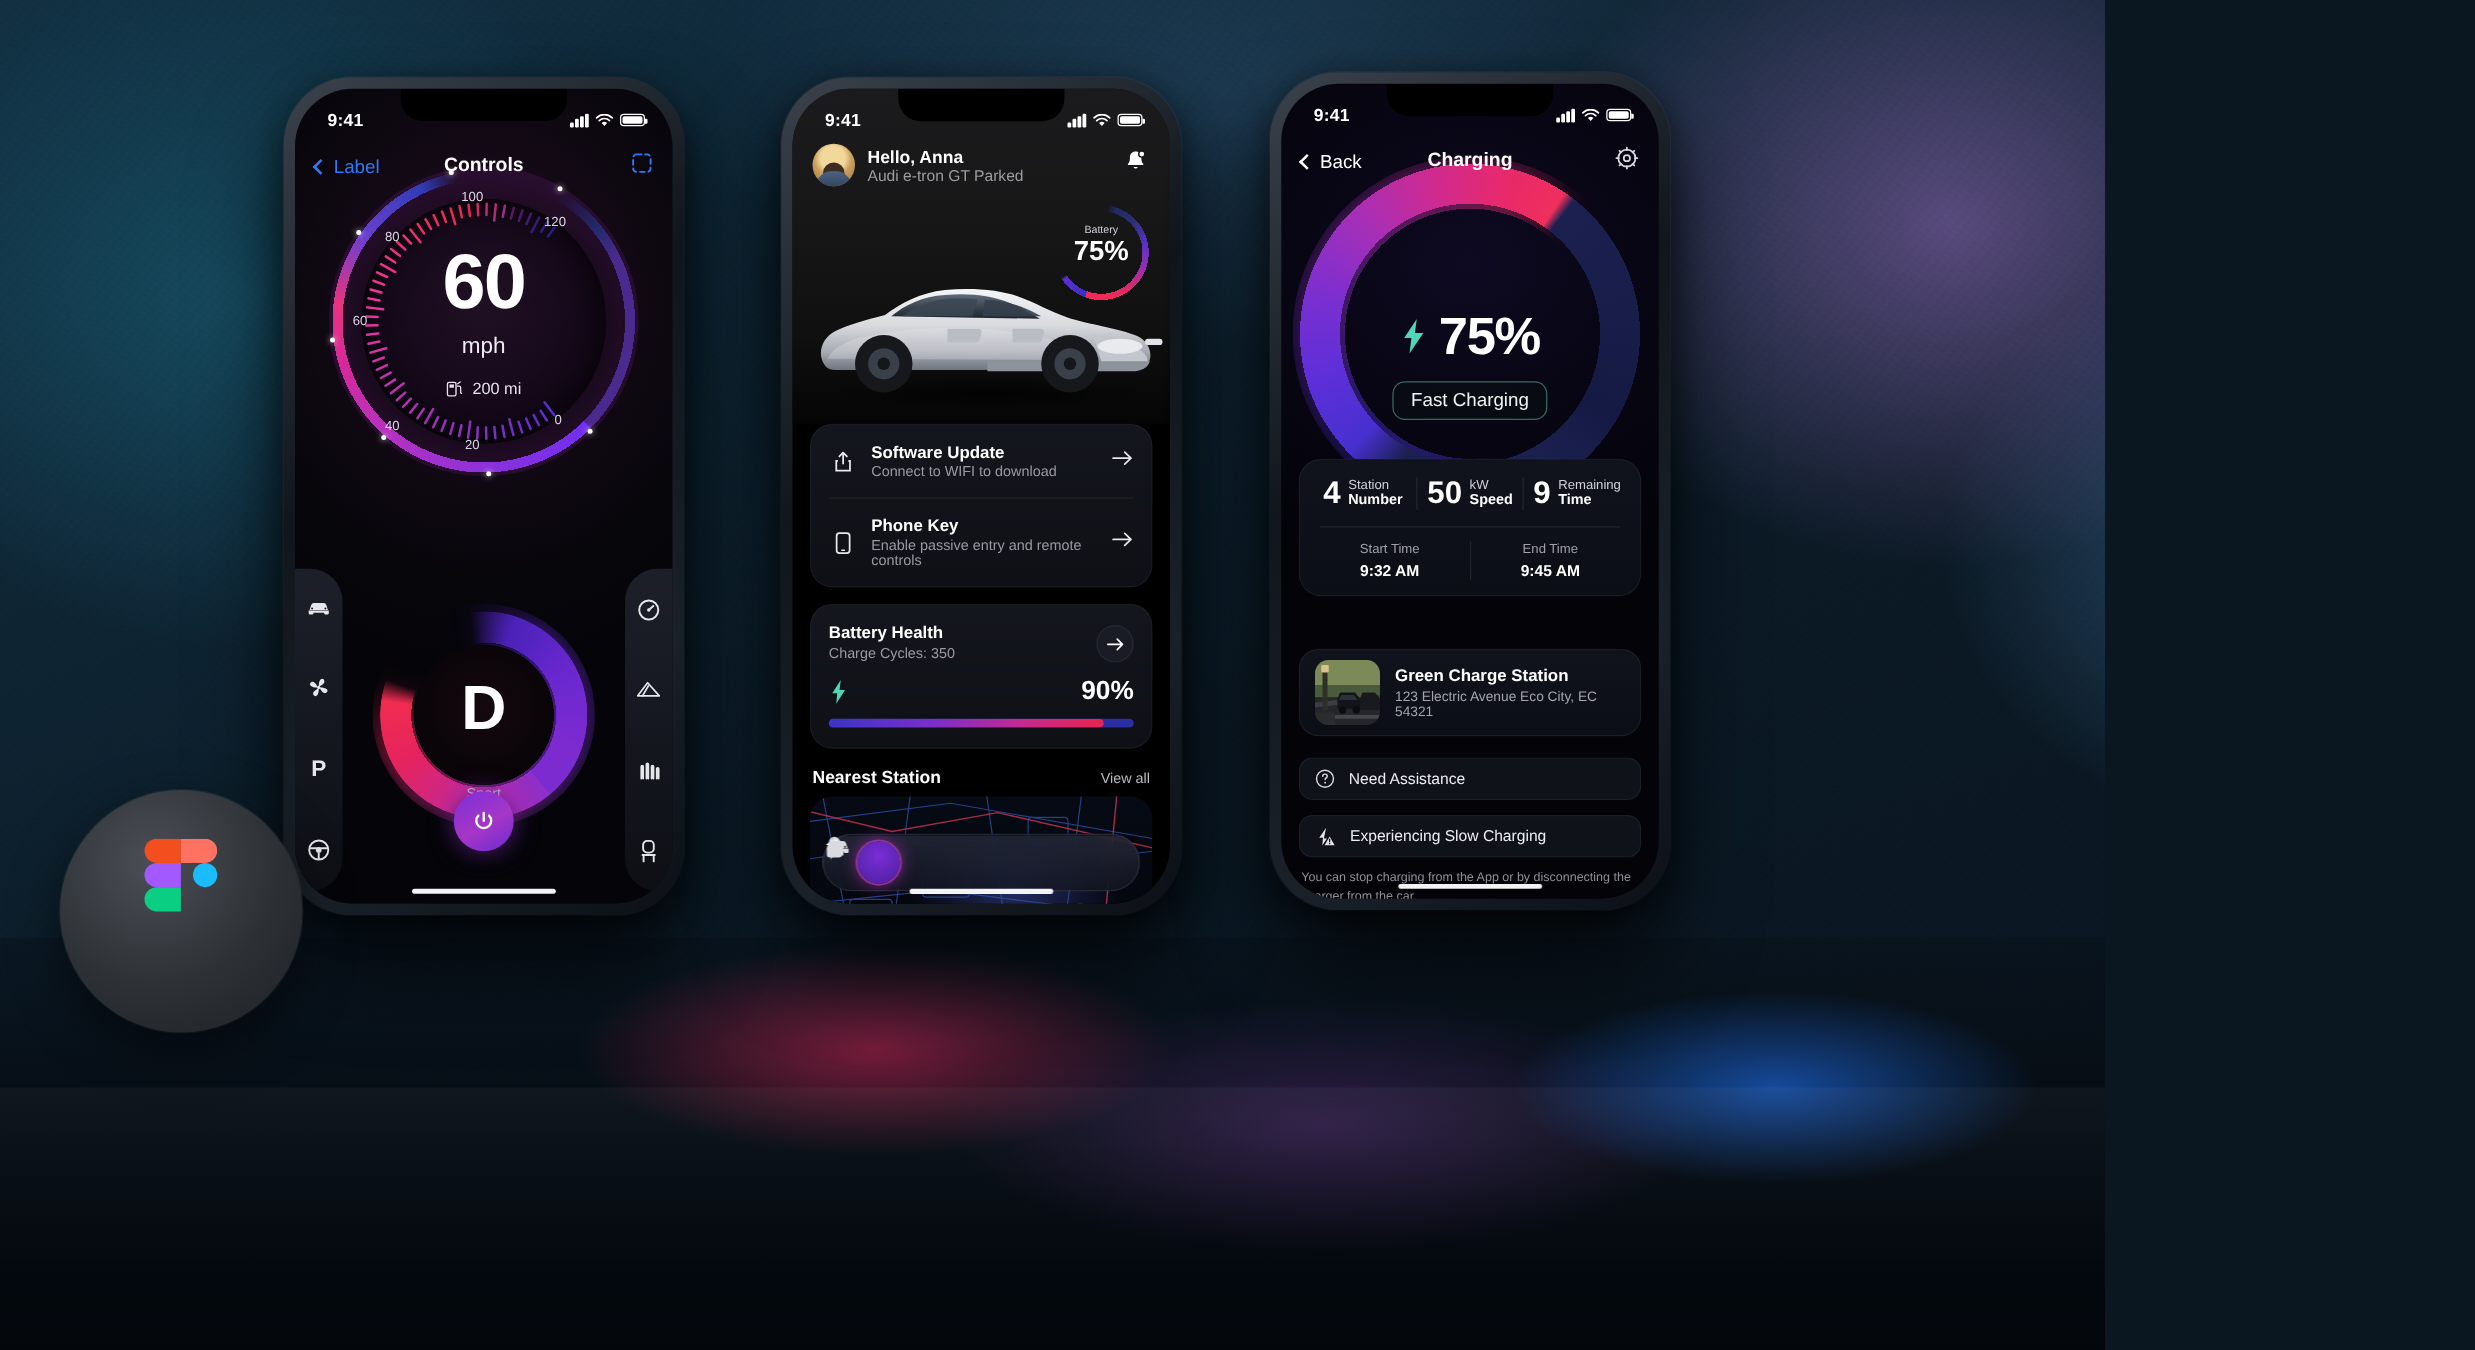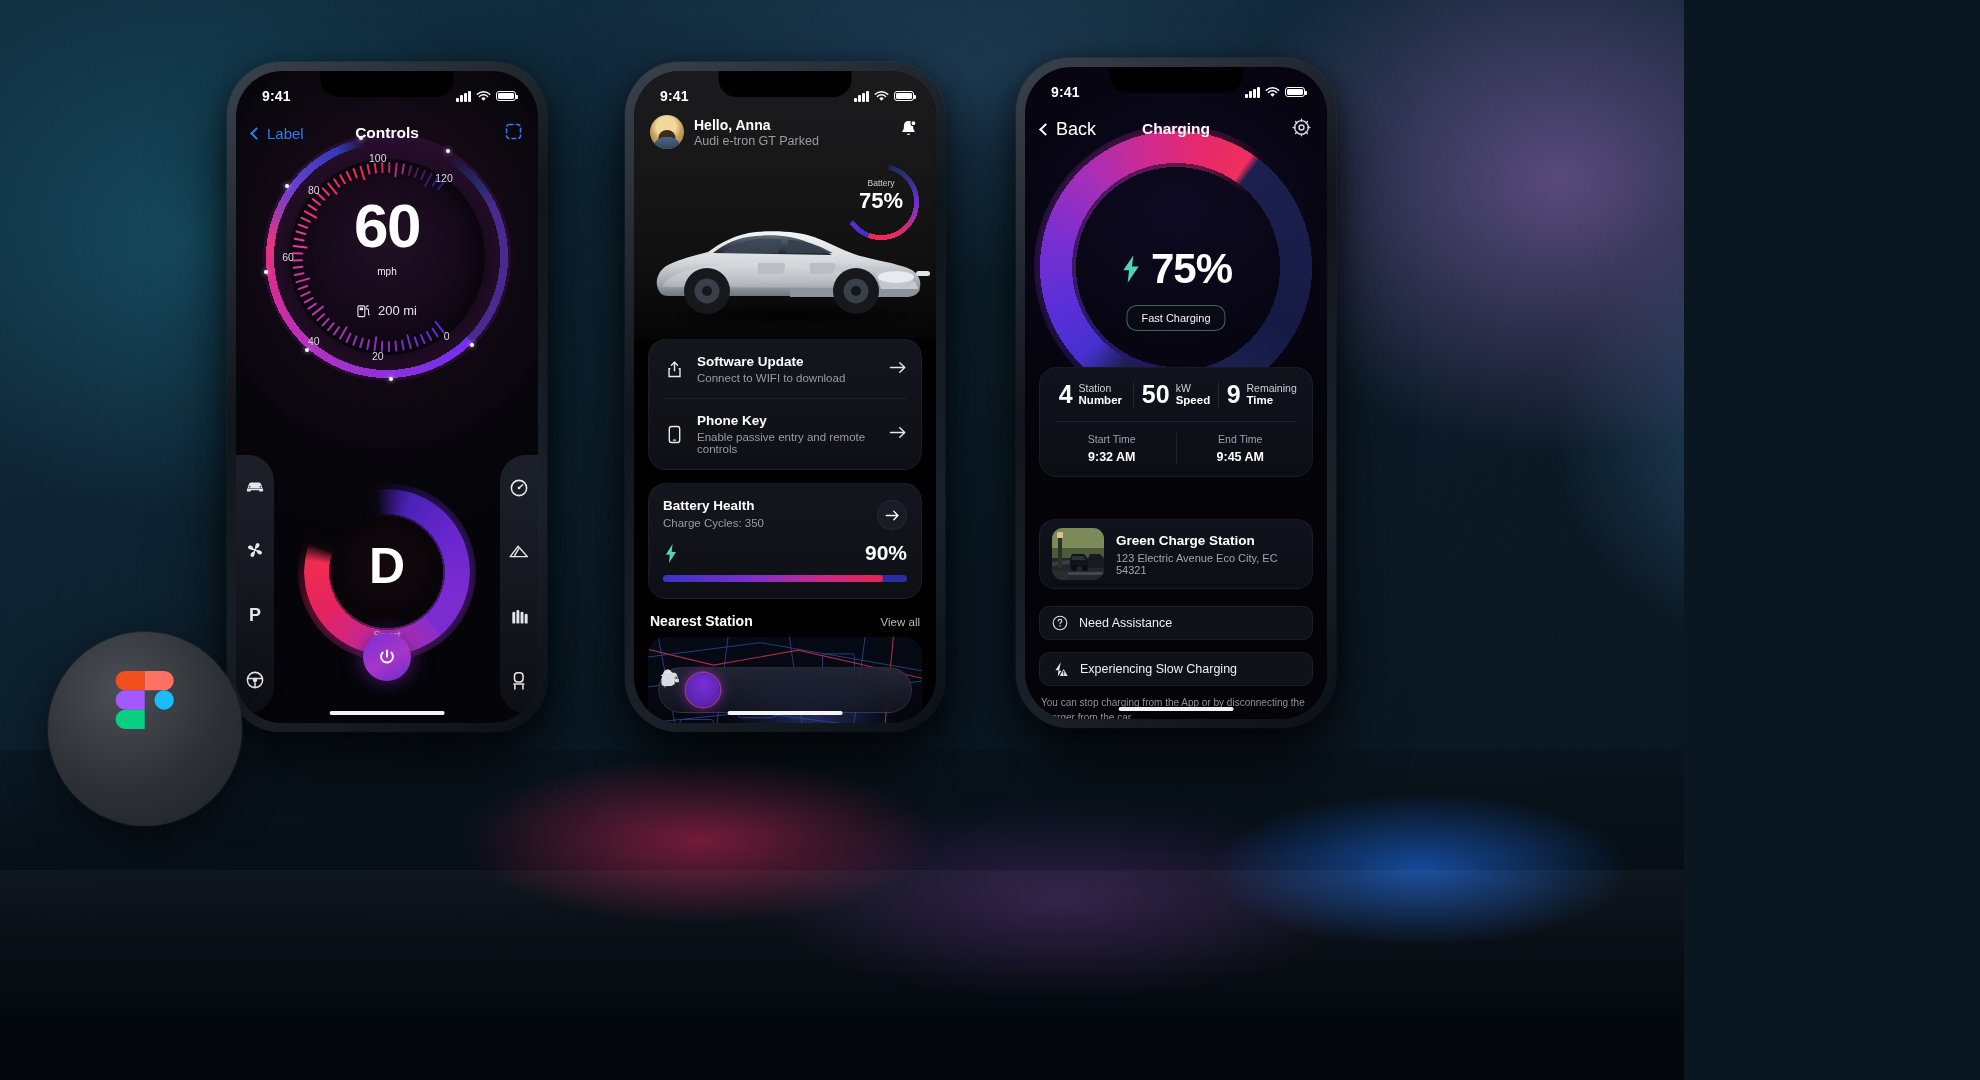--- a/index.html
+++ b/index.html
@@ -147,21 +147,21 @@
     position:absolute; width:4px; height:4px; border-radius:50%; background:#fff;
     box-shadow:0 0 5px rgba(255,255,255,.8);
   }
   .dial-num { position:absolute; font-size:10.5px; color:#dcd7e4; font-weight:400; }
   .speed-val {
     position:absolute; left:0; right:0; top:72px; text-align:center;
     font-size:62px; font-weight:700; color:#fff; letter-spacing:-1.5px; line-height:1;
   }
   .speed-unit {
     position:absolute; left:0; right:0; top:143px; text-align:center;
-    font-size:10px; color:#efeaf3; font-weight:400;
+    font-size:18px; color:#efeaf3; font-weight:400;
   }
   .range-row {
     position:absolute; left:0; right:0; top:180px;
     display:flex; align-items:center; justify-content:center; gap:8px;
     font-size:13px; color:#e7e2ee;
   }
 
   .side-rail {
     position:absolute; width:44px; top:384px; height:258px;
     background: linear-gradient(180deg, rgba(30,34,44,.92), rgba(14,16,22,.92));
@@ -332,21 +332,21 @@
             mask: radial-gradient(circle, transparent 0 100px, #000 100px 145px, transparent 145px);
   }
   .chg-val-row {
     position:absolute; left:0; right:0; top:116px;
     display:flex; align-items:center; justify-content:center; gap:9px;
   }
   .chg-val { font-size:42px; font-weight:700; color:#fff; letter-spacing:-1px; }
   .chg-pill {
     position:absolute; left:50%; top:176px; transform:translateX(-50%);
     padding:6px 14px; border-radius:10px; border:1px solid rgba(120,220,190,.45);
-    font-size:11px; color:#eef3f1; background:rgba(10,20,18,.4);
+    font-size:15px; color:#eef3f1; background:rgba(10,20,18,.4);
   }
 
   .stats-card {
     position:absolute; left:14px; right:14px; top:300px;
     background: linear-gradient(180deg,#10131c,#0b0e15);
     border-radius:18px; border:1px solid rgba(255,255,255,.05);
     padding:14px 8px 12px;
   }
   .stats-row { display:flex; align-items:stretch; }
   .stat { flex:1; display:flex; align-items:center; justify-content:center; gap:6px; }
@@ -845,21 +845,21 @@
           </svg>
           <span class="batt">
               <i></i>
             </span>
         </span>
       </div>
 
       <div class="navbar" style="top:40px">
         <span class="nav-left" style="color:#fff">
           <span class="chev"></span>
-          <span style="font-size:18px;margin-left:3px">Back</span>
+          <span style="font-size:15px;margin-left:3px">Back</span>
         </span>
         <span class="nav-title">Charging</span>
         <span style="margin-left:auto;cursor:pointer">
           <svg width="19" height="19" viewBox="0 0 20 20">
             <circle cx="10" cy="10" r="7.2" stroke="#d8d9e0" stroke-width="1.5" fill="none"></circle>
             <circle cx="10" cy="10" r="2.6" stroke="#d8d9e0" stroke-width="1.5" fill="none"></circle>
             <g stroke="#d8d9e0" stroke-width="1.5" stroke-linecap="round">
               <path d="M10 1.2v2M10 16.8v2M1.2 10h2M16.8 10h2M3.8 3.8l1.4 1.4M14.8 14.8l1.4 1.4M16.2 3.8l-1.4 1.4M5.2 14.8l-1.4 1.4"></path>
             </g>
           </svg>

